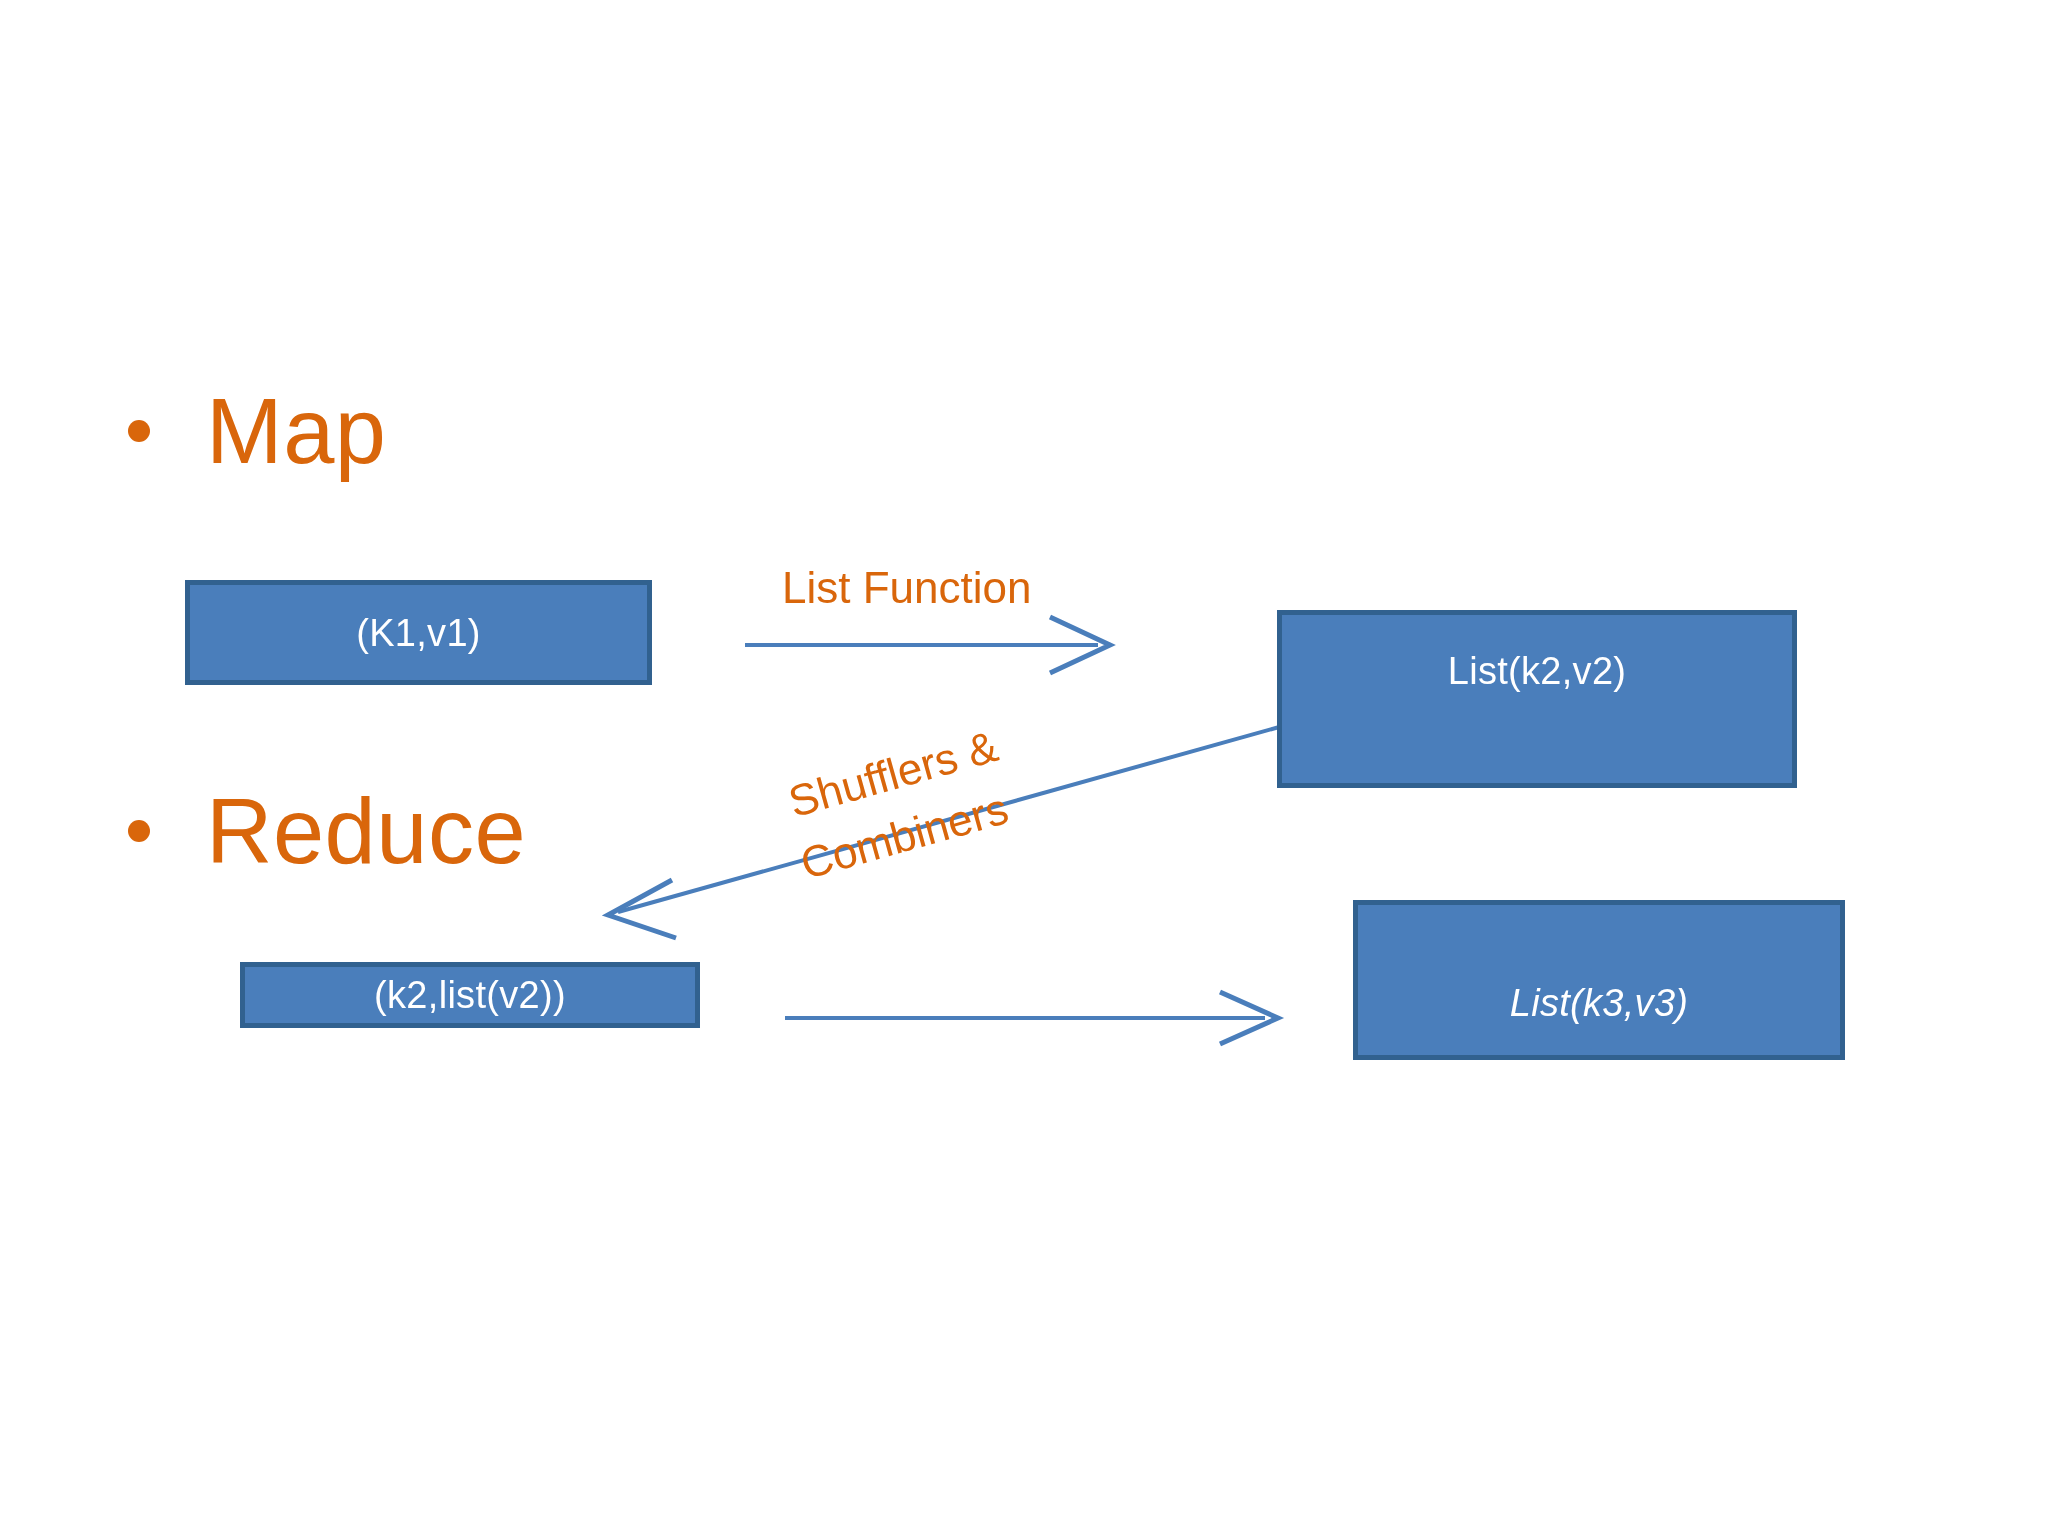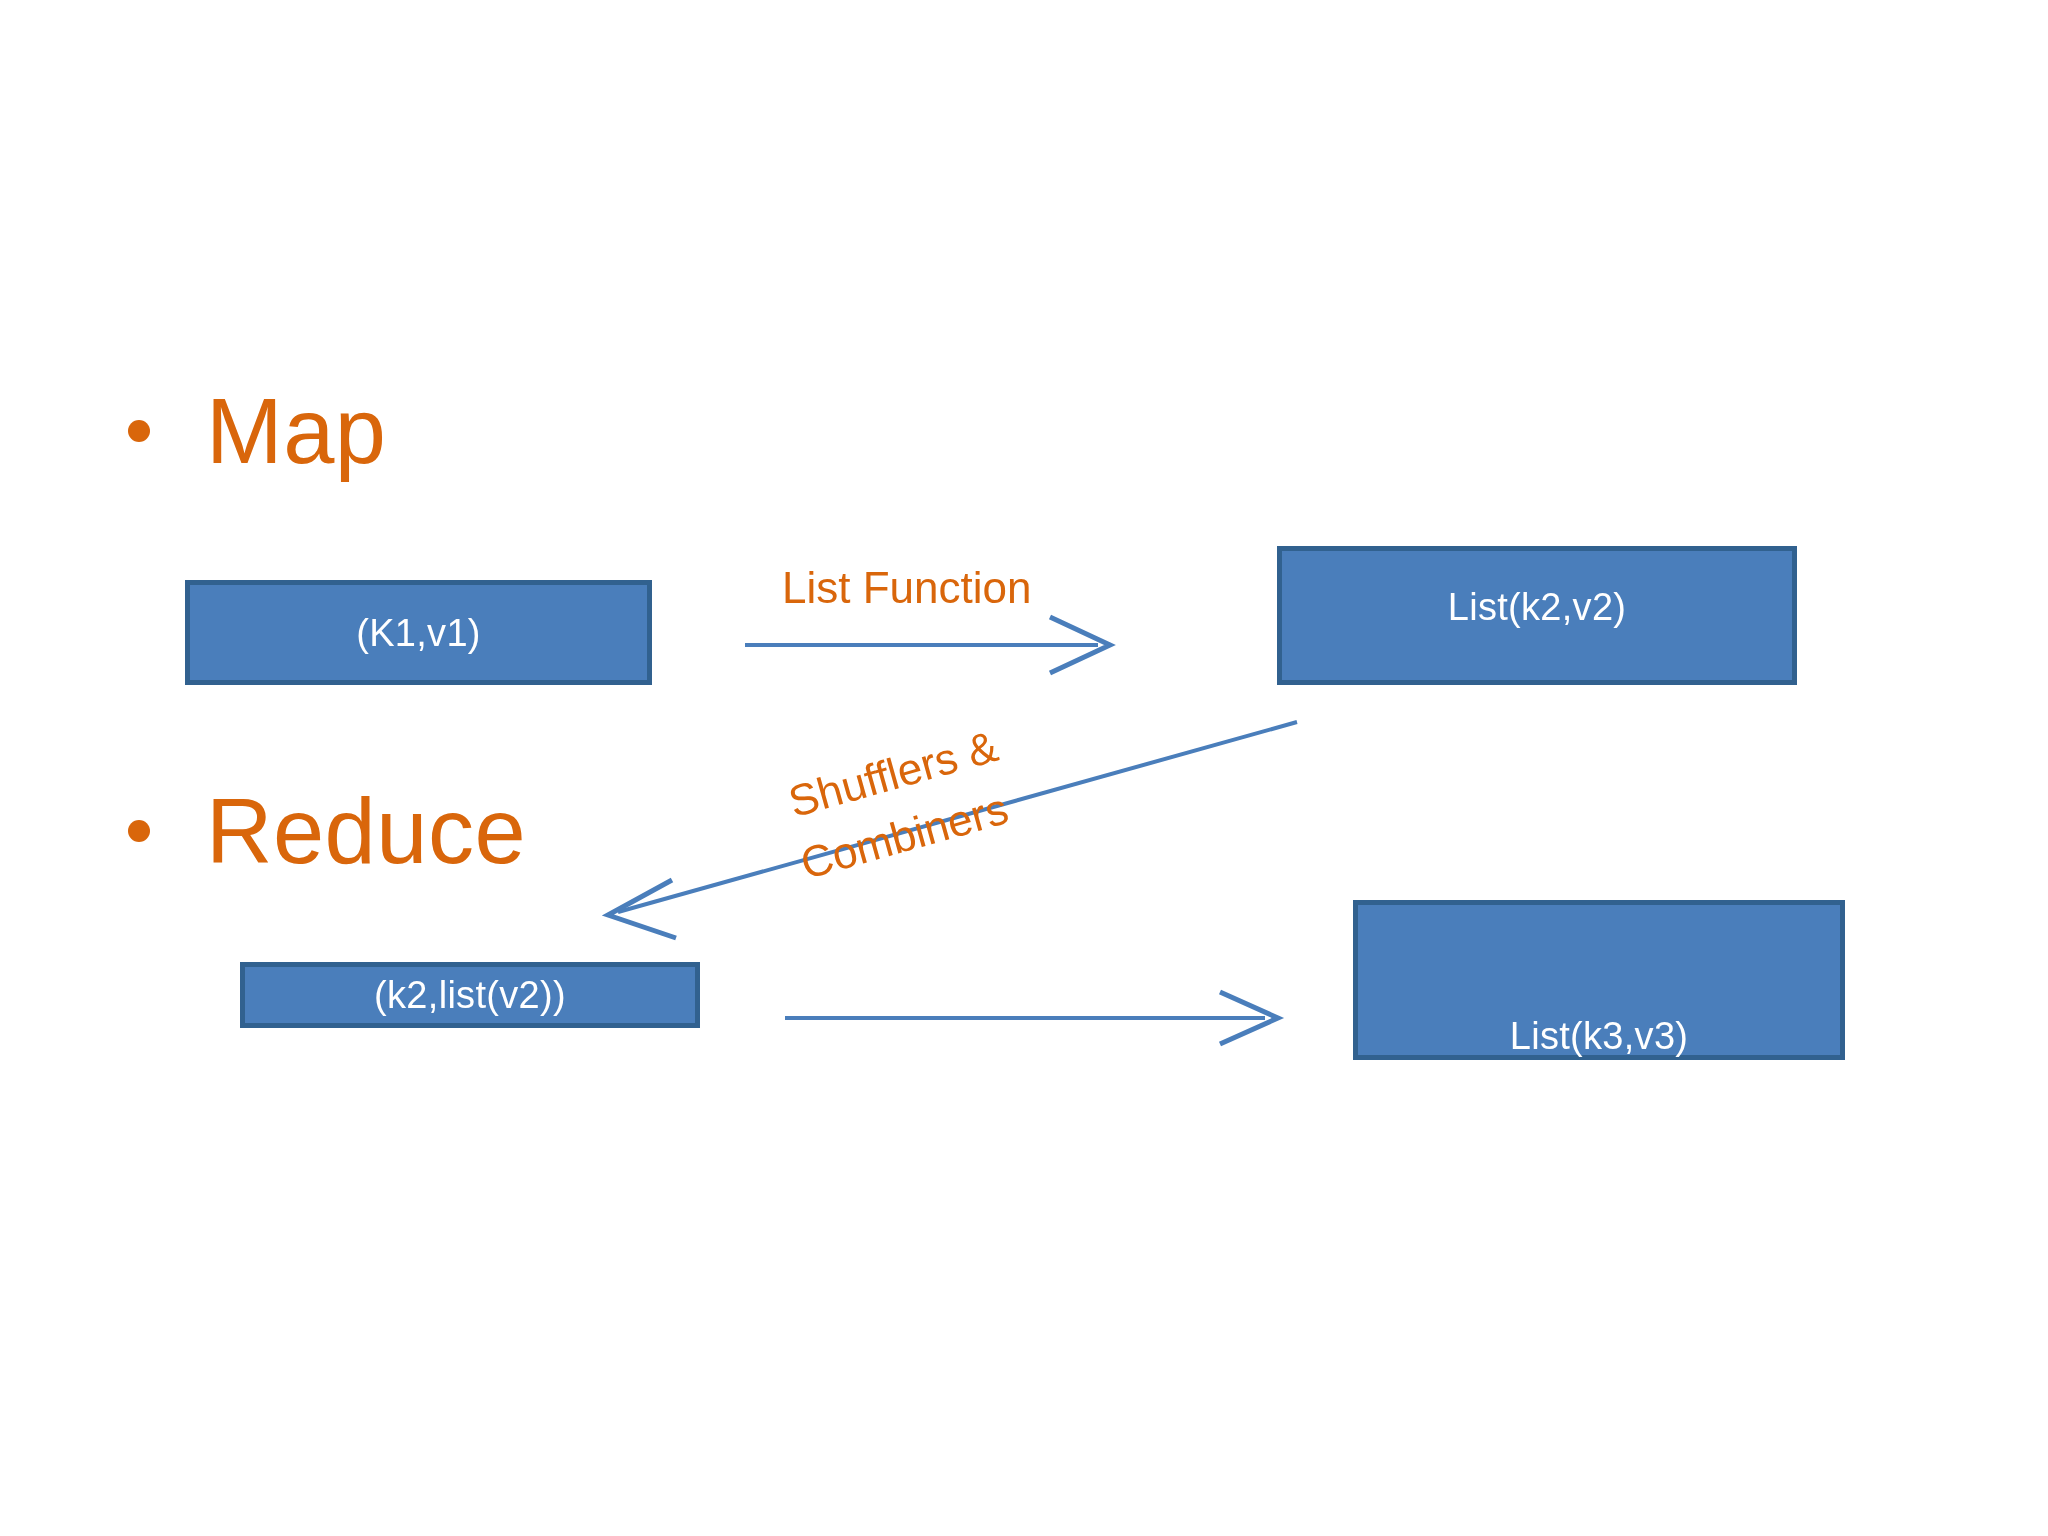--- a/index.html
+++ b/index.html
@@ -118,29 +118,29 @@
 
   <div class="bullet-row" style="left:128px; top:785px;">
     <span class="bullet-dot"></span>
     <span class="bullet-text">Reduce</span>
   </div>
 
   <div class="pbox" style="left:185px; top:580px; width:467px; height:105px;">
     <span class="pbox-label">(K1,v1)</span>
   </div>
 
-  <div class="pbox" style="left:1277px; top:546px; width:520px; height:139px; align-items:flex-start; padding-top:37px;">
+  <div class="pbox" style="left:1277px; top:610px; width:520px; height:178px; align-items:flex-start; padding-top:37px;">
     <span class="pbox-label">List(k2,v2)</span>
   </div>
 
   <div class="pbox" style="left:240px; top:962px; width:460px; height:66px;">
     <span class="pbox-label">(k2,list(v2))</span>
   </div>
 
-  <div class="pbox" style="left:1353px; top:900px; width:492px; height:160px; align-items:flex-end; padding-top:45px;">
+  <div class="pbox" style="left:1353px; top:900px; width:492px; height:160px; align-items:center; padding-top:45px;font-style:italic;">
     <span class="pbox-label">List(k3,v3)</span>
   </div>
 
   <div class="caption" style="left:782px; top:565px;">List Function</div>
 
   <div class="caption-rot" style="left:783px; top:778px; transform:rotate(-15.7deg);">Shufflers &amp;</div>
 
   <div class="caption-rot" style="left:795px; top:840px; transform:rotate(-15.7deg);">Combiners</div>
 
 

